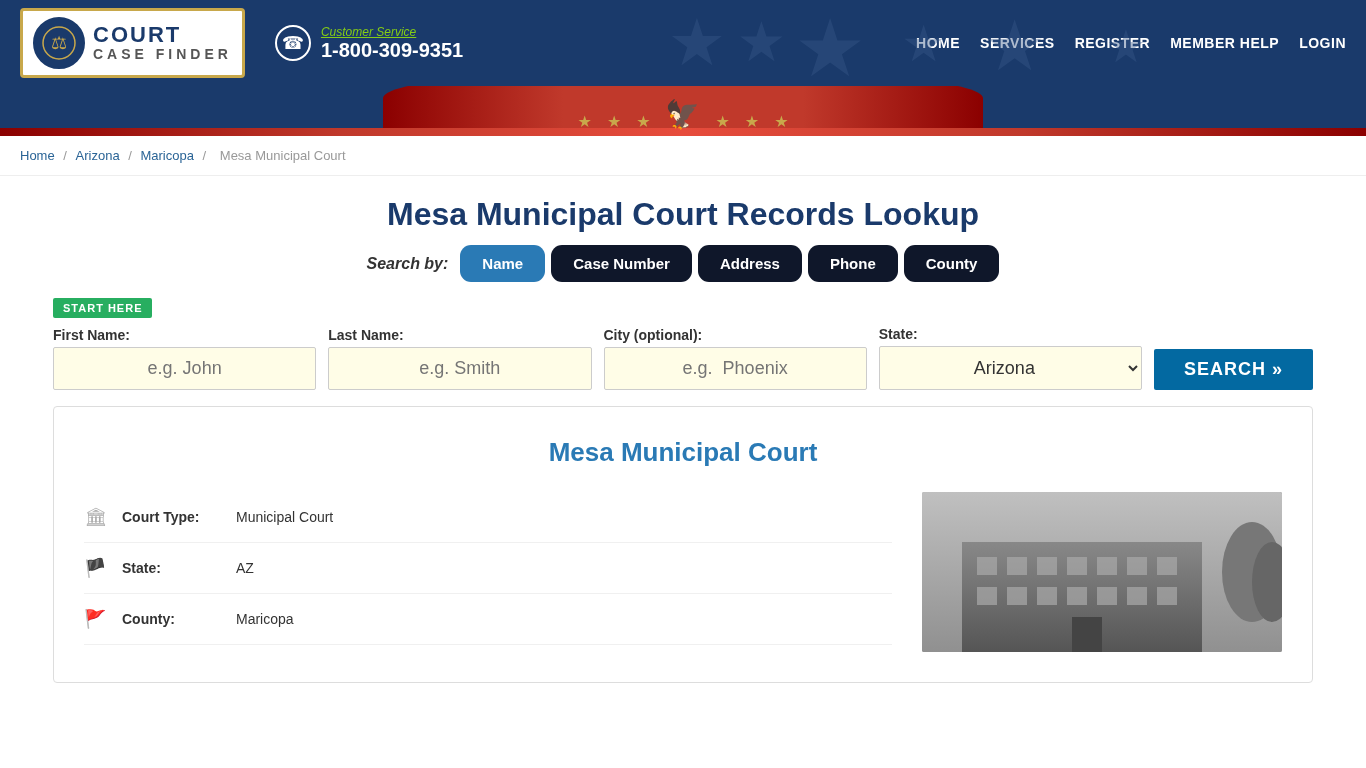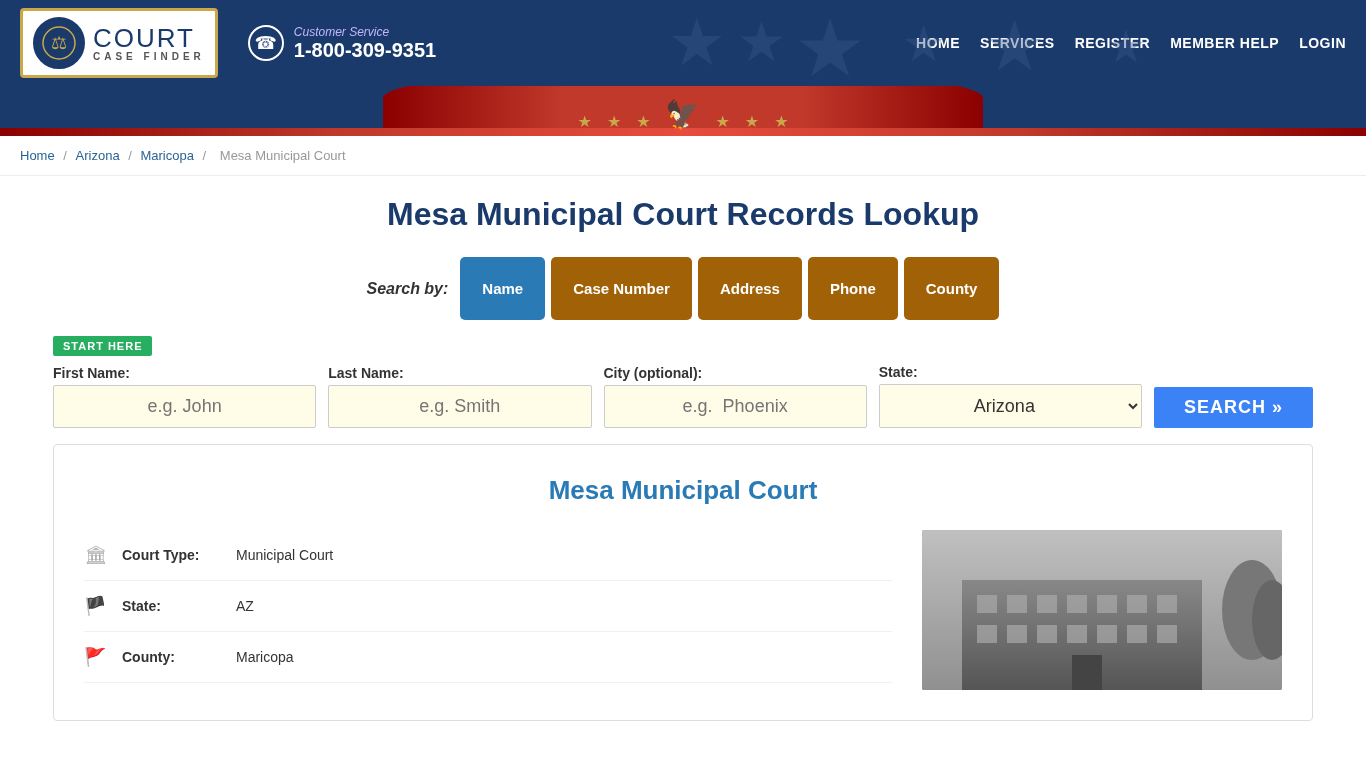--- a/index.html
+++ b/index.html
@@ -44,28 +44,28 @@
       justify-content: center;
       color: #c8a84b;
       font-size: 20px;
     }
     .logo-text {
       display: flex;
       flex-direction: column;
       align-items: flex-start;
     }
     .logo-court {
-      font-size: 26px;
-      font-weight: 400;
+      font-size: 22px;
+      font-weight: 700;
       color: #1a3a6b;
       letter-spacing: 2px;
       line-height: 1;
     }
     .logo-case-finder {
-      font-size: 10px;
+      font-size: 14px;
       letter-spacing: 4px;
       color: #555;
       font-weight: bold;
     }
     .customer-service {
       display: flex;
       align-items: center;
       gap: 10px;
       color: #fff;
       margin-left: 20px;
@@ -80,22 +80,23 @@
       justify-content: center;
       font-size: 18px;
       color: #fff;
     }
     .cs-text {
       display: flex;
       flex-direction: column;
     }
     .cs-label {
       font-size: 12px;
-      color: #c4b5fd;
+      color: #84cc16;
       font-style: italic;
+      text-decoration: underline;
     }
     .cs-phone {
       font-size: 20px;
       font-weight: bold;
       color: #fff;
       text-align: right;
     }
 
     
     .nav-links {
@@ -149,52 +150,52 @@
       max-width: 1300px;
       margin: 0 auto;
       padding: 20px;
     }
 
     .page-title {
       text-align: center;
       font-size: 32px;
       font-weight: bold;
       color: #1a3a6b;
-      margin-bottom: 24px;
+      margin-bottom: 12px;
     }
 
     
     .search-by-row {
       display: flex;
       align-items: center;
       justify-content: center;
       gap: 6px;
       margin-bottom: 16px;
     }
     .search-by-label {
       font-size: 16px;
       font-weight: bold;
       font-style: italic;
       color: #333;
       margin-right: 6px;
     }
     .tab-btn {
-      padding: 23px 22px;
+      padding: 10px 22px;
       font-size: 15px;
       font-weight: bold;
       border: none;
       cursor: pointer;
-      border-radius: 5px;
+      border-radius: 11px;
     }
     .tab-btn-active {
       background: #2a7ab5;
       color: #fff;
     }
     .tab-btn-inactive {
-      background: #a16207;
+      background: #0f172a;
       color: #fff;
     }
 
     
     .start-here-badge {
       display: inline-block;
       background: #27ae60;
       color: #fff;
       font-size: 11px;
       font-weight: bold;
@@ -228,21 +229,21 @@
       border: 1px solid #ccc;
       background: #fffde7;
       font-size: 18px;
       color: #aaa;
       border-radius: 2px;
       width: 100%;
       text-align: center;
     }
 
     .search-btn {
-      background: #3b82f6;
+      background: #0369a1;
       color: #fff;
       font-size: 18px;
       font-weight: bold;
       padding: 10px 30px;
       border: none;
       cursor: pointer;
       border-radius: 2px;
       white-space: nowrap;
       letter-spacing: 1px;
     }

